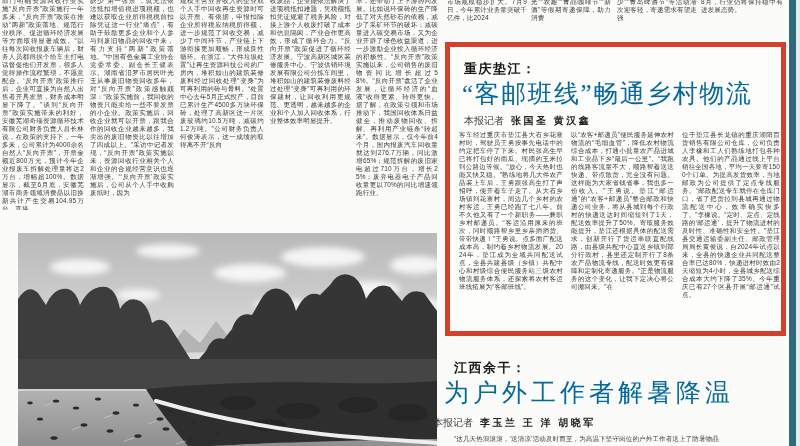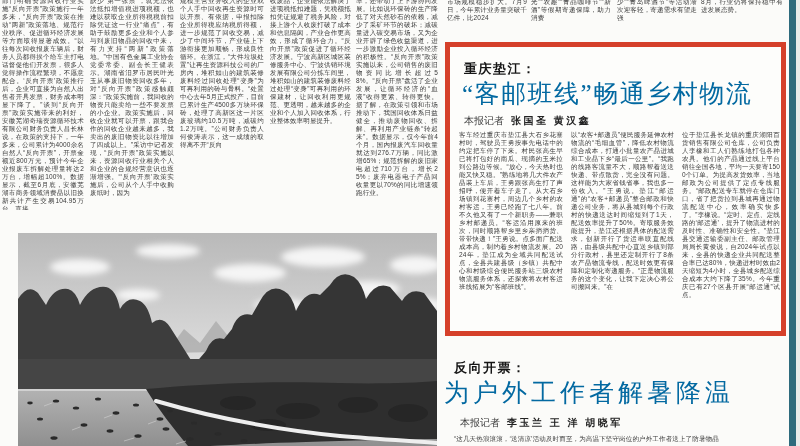--- a/index.html
+++ b/index.html
@@ -151,22 +151,22 @@
         <path d="M94,182 L86,185"></path>
         <path d="M116,205 L106,208"></path>
       <path d="M168,208 L158,211"></path>
         <path d="M62,194 L54,197"></path>
         <path d="M138,188 L130,191"></path>
     </g>
   </g>
 </svg>
 
 <section>
-  <div class="kicker" style="left:454px;top:359px;">反向开票：</div>
+  <div class="kicker" style="left:454px;top:359px;">江西余干：</div>
   <div class="headline" style="left:444px;top:376px;letter-spacing:4px;">为户外工作者解暑降温</div>
-  <div class="byline" style="left:460px;top:416px;">
+  <div class="byline" style="left:433px;top:416px;">
     <span>本报记者</span><span class="authors">李玉兰  王 洋  胡晓军</span>
   </div>
   <div class="teaser" style="left:454px;top:435px;width:332px;height:10px;">“这几天热浪滚滚，‘送清凉’活动及时而至，为高温下坚守岗位的户外工作者送上了防暑物品</div>
 </section>
 
 <div class="edge-strip" style="left:789px;width:7px;background:#2e6b7d;"></div>
 <div class="edge-strip" style="left:796px;width:4px;background:#e8eceb;"></div>
 
 </body></html>

